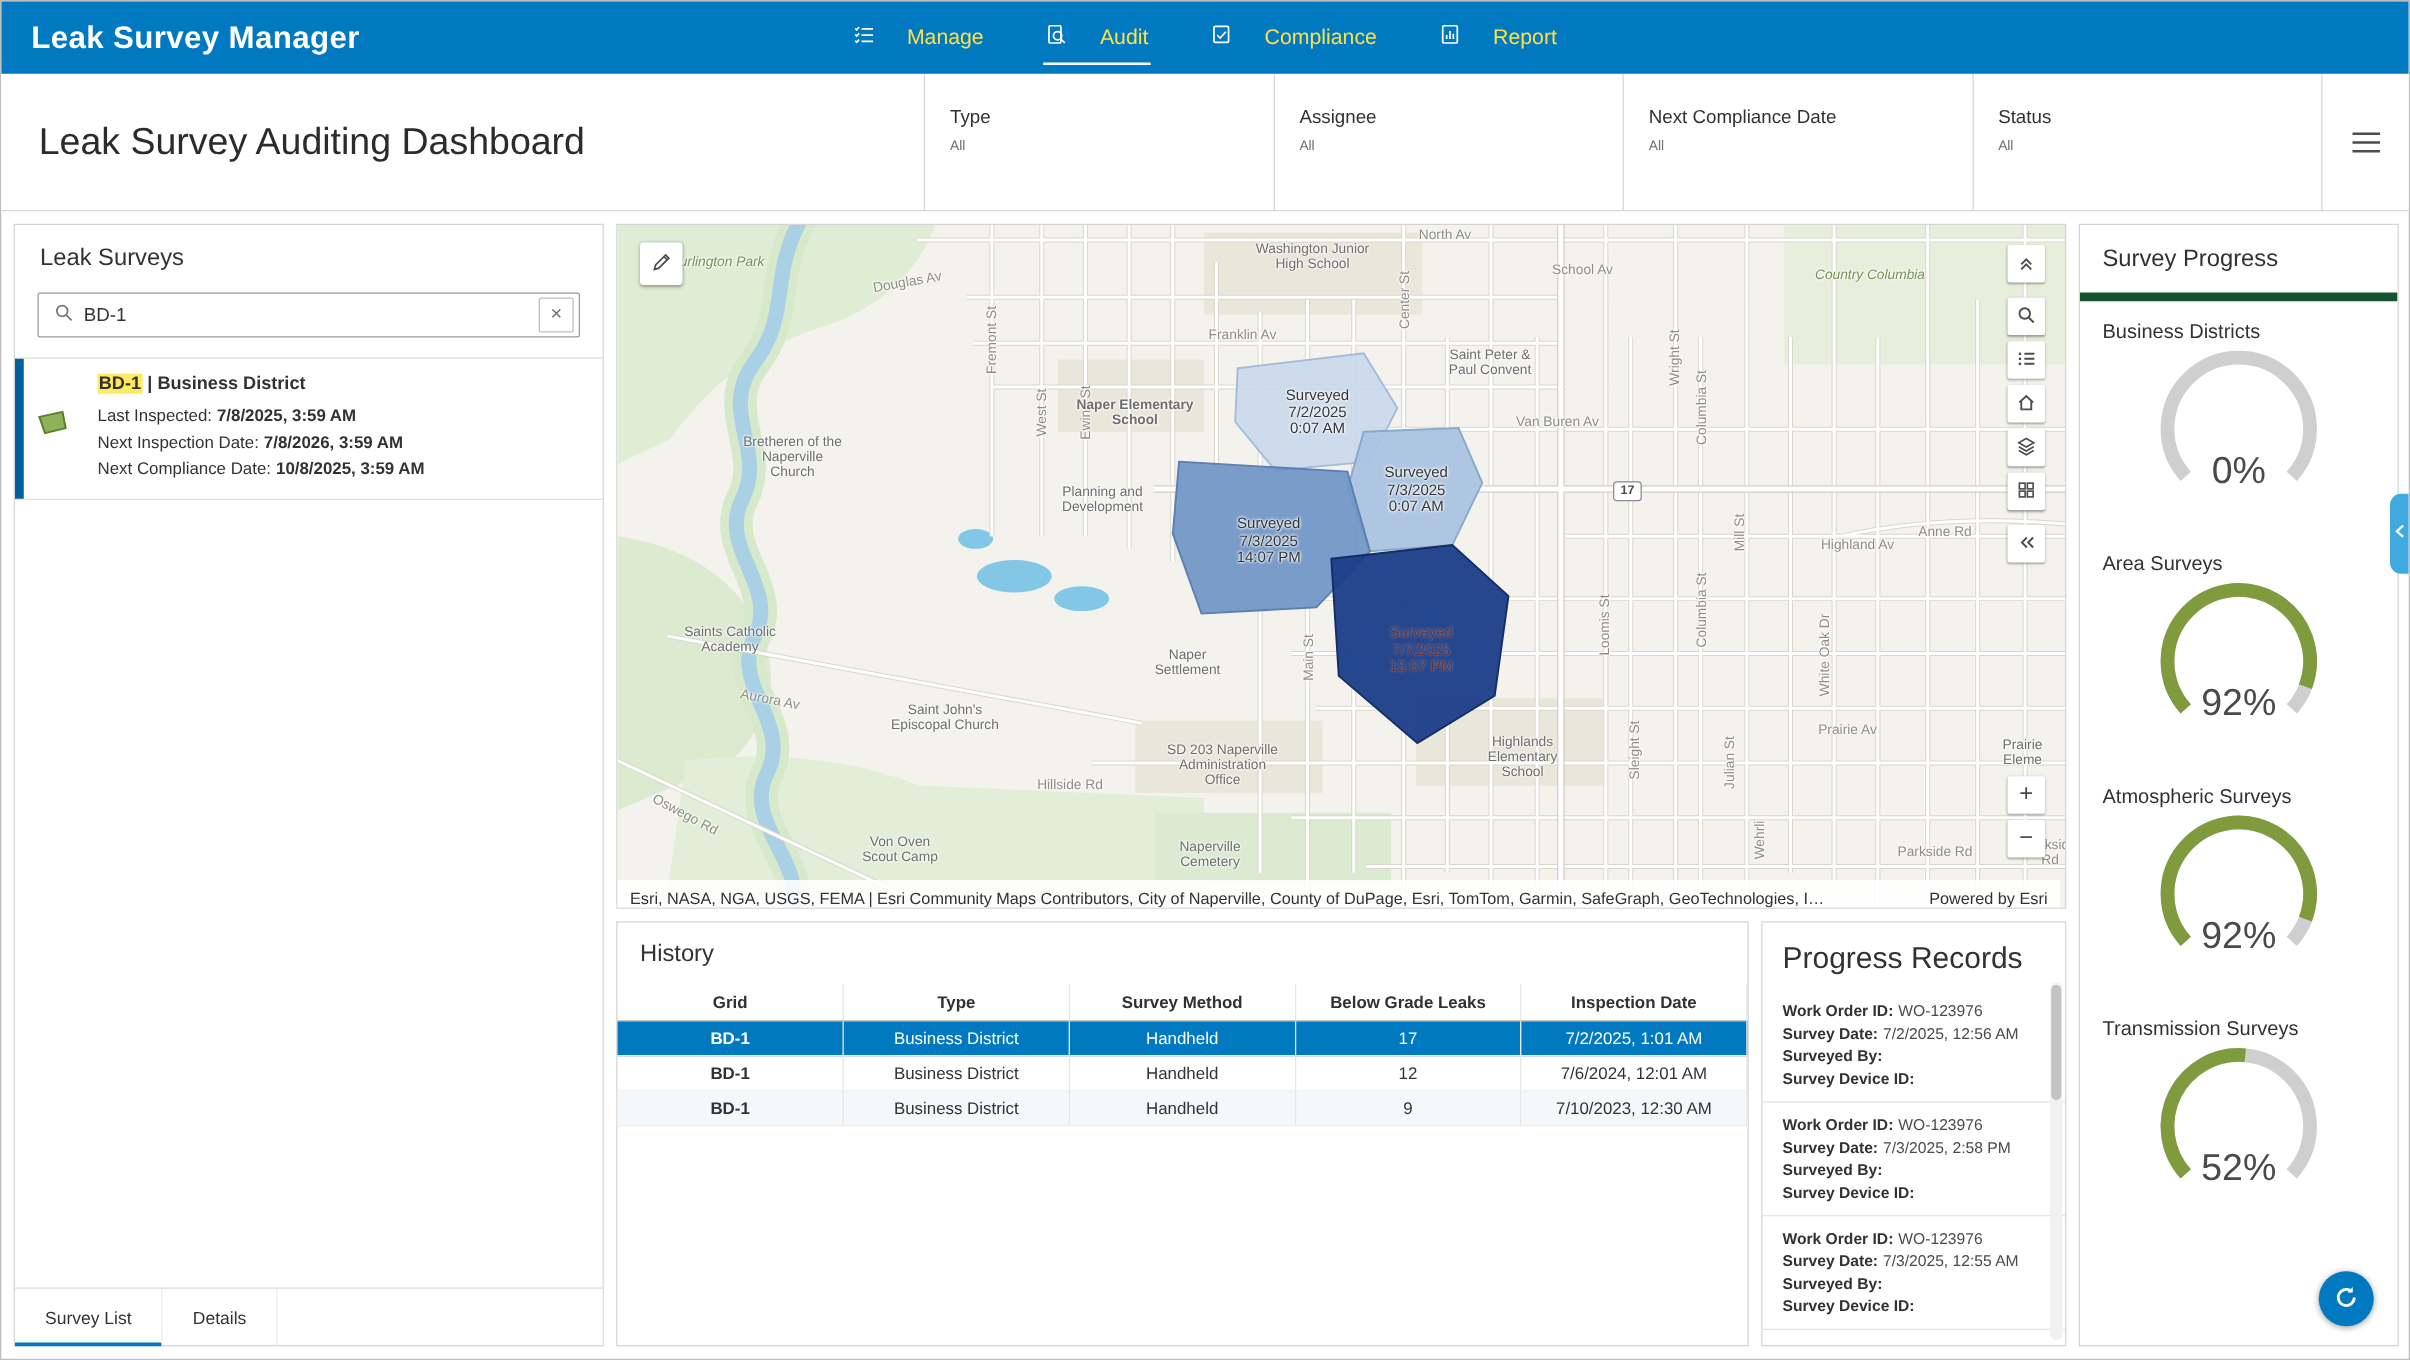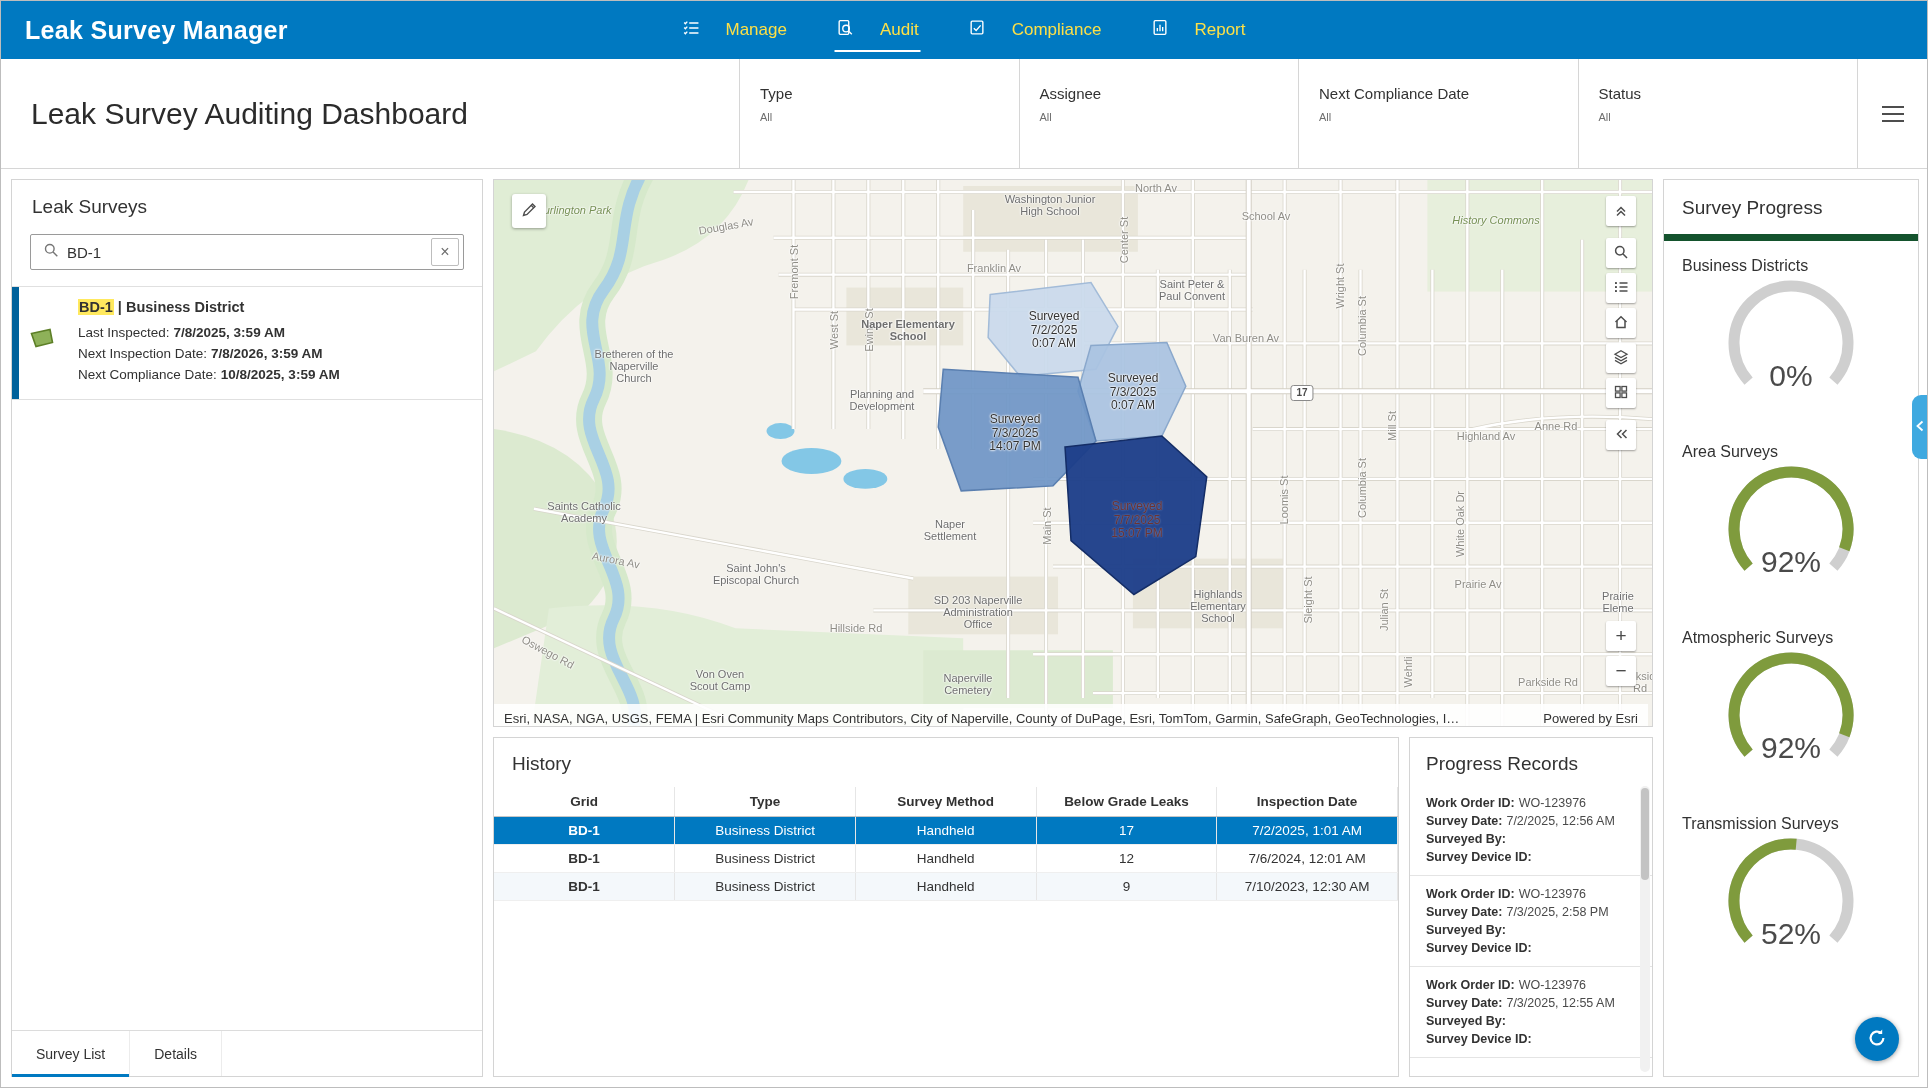--- a/index.html
+++ b/index.html
@@ -71,21 +71,21 @@
   .history-title{font-size:19px;color:#323232;padding:15px 18px 12px}
   table.history{width:100%;border-collapse:collapse;table-layout:fixed}
   table.history th{font-size:13.5px;font-weight:700;color:#323232;text-align:center;padding:7px 4px;border-bottom:1px solid #c6c6c6;border-right:1px solid #e6e6e6}
   table.history td{font-size:13.5px;color:#323232;text-align:center;padding:6px 4px;border-right:1px solid #e6e6e6;border-bottom:1px solid #efefef}
   table.history td:first-child{font-weight:700}
   table.history tbody tr{cursor:pointer}
   table.history tbody tr:nth-child(odd){background:#f4f8fb}
   table.history tr.selected td{background:#0079c1;color:#fff}
 
   
-  .pr-title{font-size:19px;color:#323232;padding:15px 16px 10px}
+  .pr-title{font-size:24px;color:#323232;padding:15px 16px 10px}
   .record{padding:9px 30px 9px 16px;border-bottom:1px solid #e4e4e4;cursor:pointer}
   .r-line{font-size:12.5px;line-height:18px;color:#4a4a4a}
   .r-line b{color:#323232;margin-right:4px}
   .pr-scroll{position:absolute;top:48px;right:2px;bottom:4px;width:10px;background:#f1f1f1;border-radius:5px;cursor:pointer}
   .pr-thumb{position:absolute;top:2px;left:1px;width:8px;height:92px;background:#c3c3c3;border-radius:4px;cursor:pointer}
 
   
   .sp-title{font-size:19px;color:#323232;padding:17px 18px 15px;border-bottom:7px solid #14532d}
   .gauge-card{padding:16px 0 20px}
   .g-label{font-size:16px;color:#323232;padding:0 18px 4px}
@@ -226,21 +226,21 @@
       <path d="M497 115 L598 103 L625 147 L603 190 L527 197 L495 158 Z" fill="#c9d9ec" fill-opacity="0.92" stroke="#a2bbd8" stroke-width="1.5"></path>
       <path d="M598 166 L674 163 L693 207 L669 257 L603 262 L585 212 Z" fill="#a9c3e1" fill-opacity="0.93" stroke="#8aa8cc" stroke-width="1.5"></path>
       <path d="M450 190 L585 198 L603 262 L560 307 L468 312 L445 248 Z" fill="#6f96c6" fill-opacity="0.93" stroke="#5a7fb0" stroke-width="1.5"></path>
       <path d="M572 268 L669 257 L714 298 L703 378 L641 416 L578 362 Z" fill="#1d3e89" fill-opacity="0.96" stroke="#142d66" stroke-width="1.5"></path>
     </svg>
 
     <div id="map-labels">
         <div class="mlabel park" style="left: 80px; top: 30px; transform: translate(-50%, -50%);">Burlington Park</div>
         <div class="mlabel poi" style="left: 556px; top: 25px; transform: translate(-50%, -50%);">Washington Junior
 High School</div>
-        <div class="mlabel park" style="left: 1002px; top: 40px; transform: translate(-50%, -50%);">History Commons</div>
+        <div class="mlabel park" style="left: 1002px; top: 40px; transform: translate(-50%, -50%);">Country Columbia</div>
         <div class="mlabel street" style="left: 662px; top: 8px; transform: translate(-50%, -50%);">North Av</div>
         <div class="mlabel street" style="left: 232px; top: 46px; transform: translate(-50%, -50%) rotate(-10deg);">Douglas Av</div>
         <div class="mlabel street" style="left: 500px; top: 88px; transform: translate(-50%, -50%);">Franklin Av</div>
         <div class="mlabel street" style="left: 300px; top: 92px; transform: translate(-50%, -50%) rotate(-90deg);">Fremont St</div>
         <div class="mlabel street" style="left: 340px; top: 150px; transform: translate(-50%, -50%) rotate(-90deg);">West St</div>
         <div class="mlabel street" style="left: 375px; top: 150px; transform: translate(-50%, -50%) rotate(-90deg);">Ewing St</div>
         <div class="mlabel street" style="left: 630px; top: 60px; transform: translate(-50%, -50%) rotate(-90deg);">Center St</div>
         <div class="mlabel street" style="left: 772px; top: 36px; transform: translate(-50%, -50%);">School Av</div>
         <div class="mlabel poi" style="left: 698px; top: 110px; transform: translate(-50%, -50%);">Saint Peter &amp;
 Paul Convent</div>

